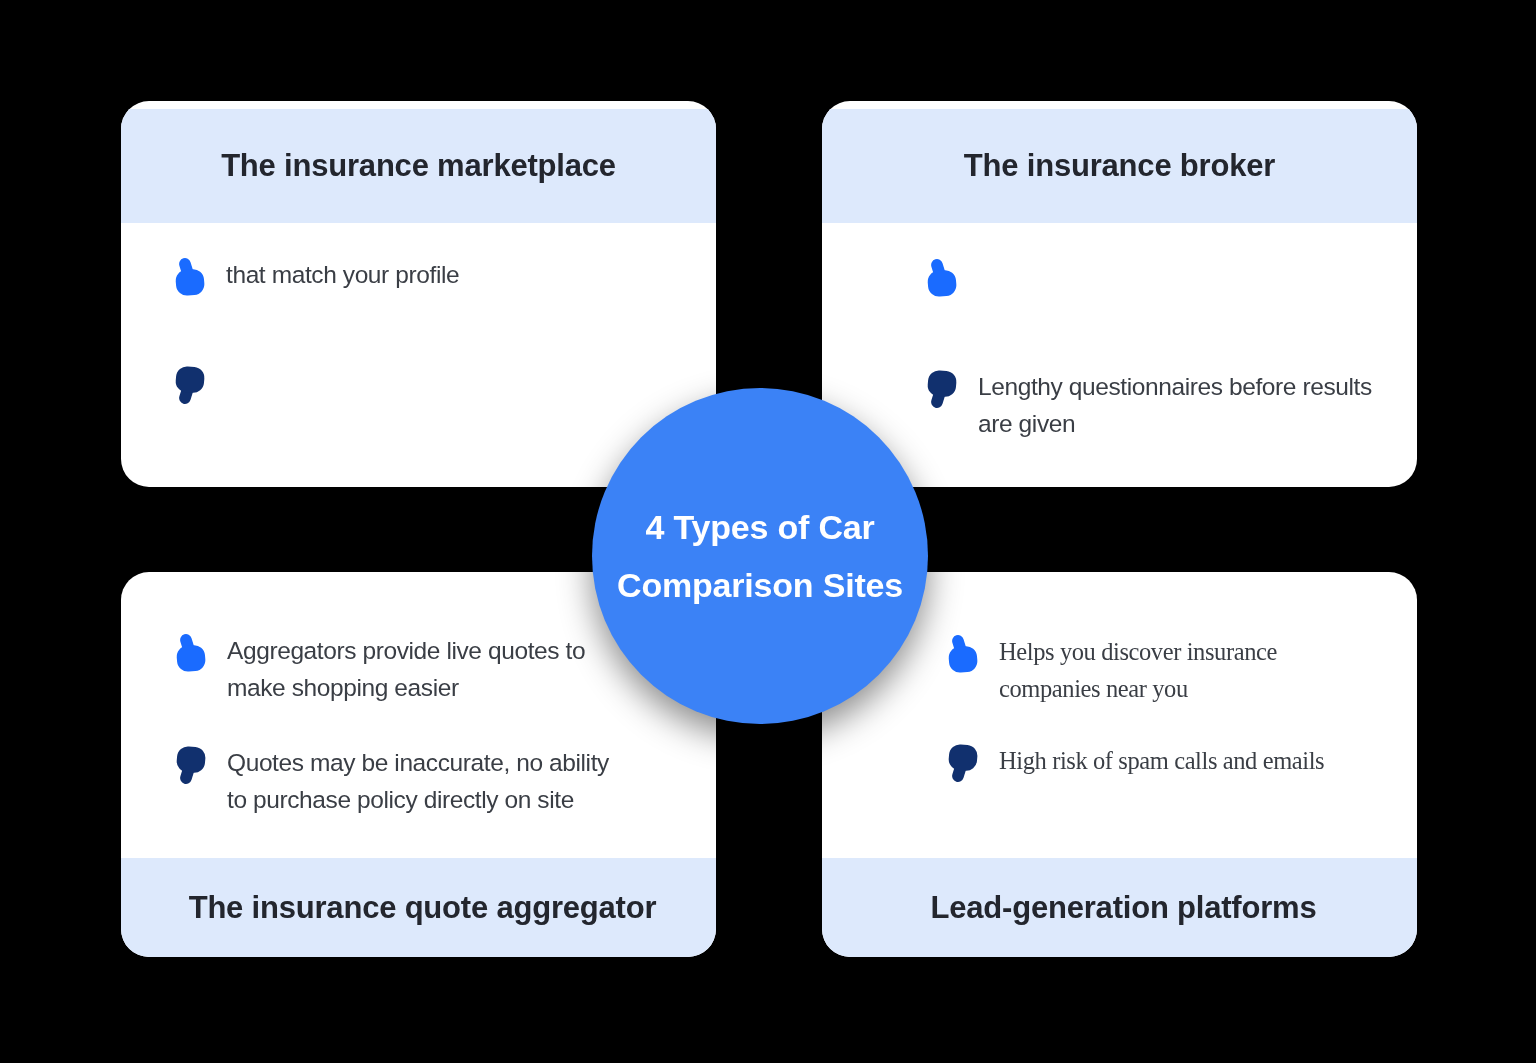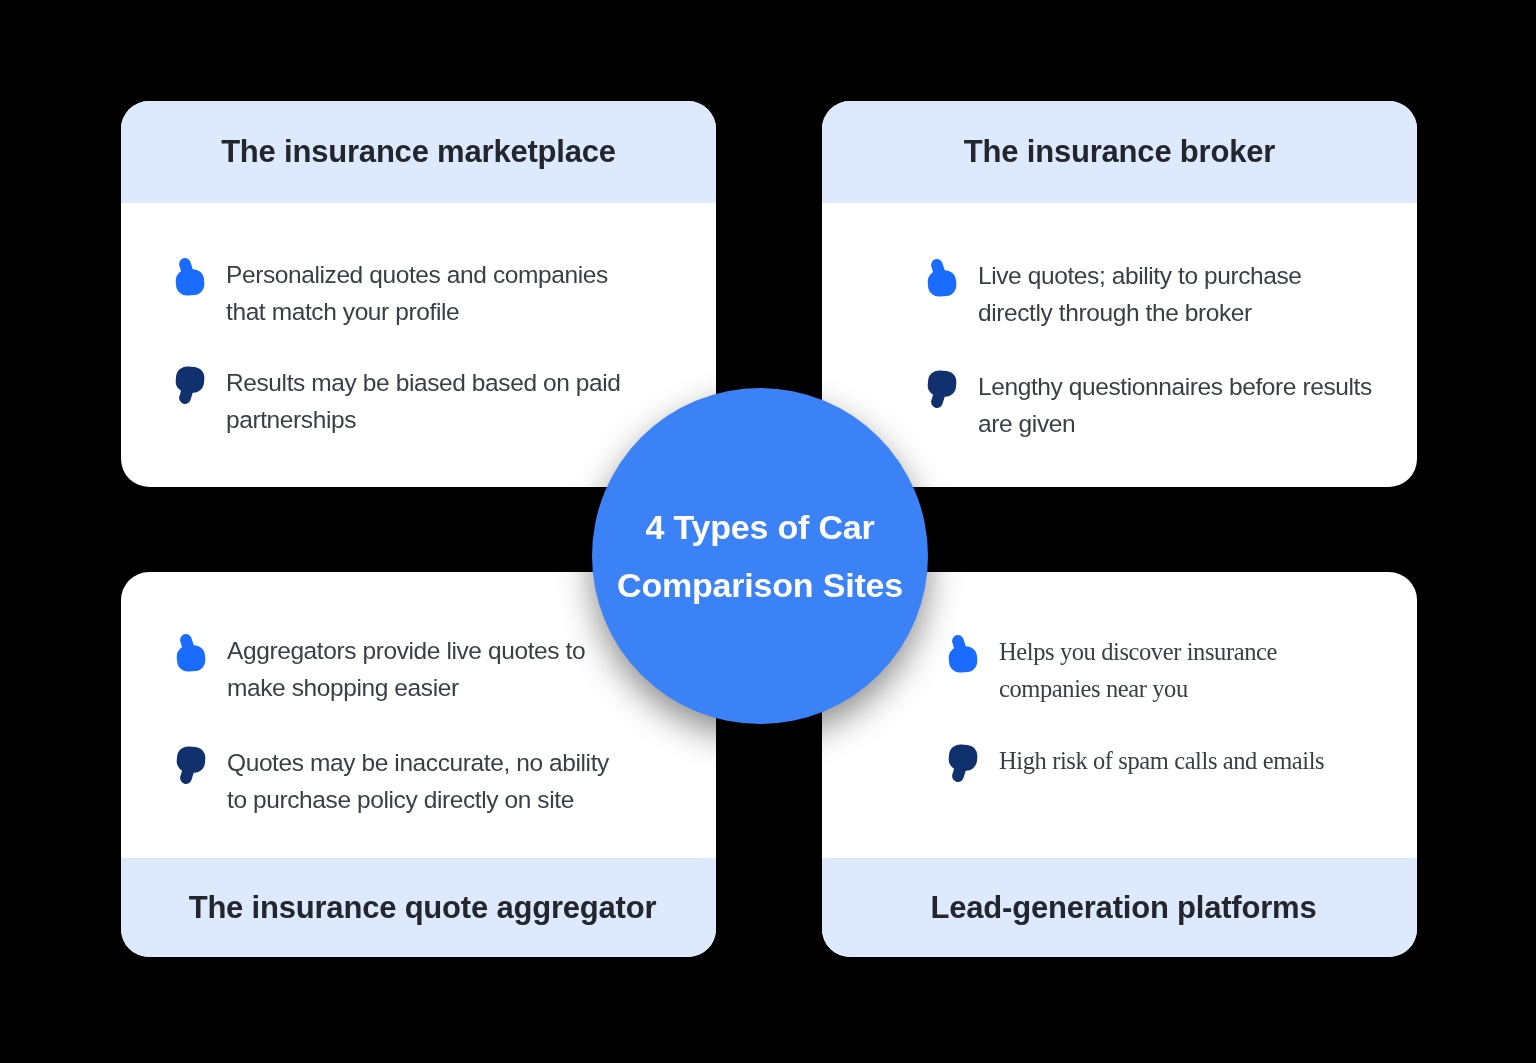--- a/index.html
+++ b/index.html
@@ -14,21 +14,21 @@
   }
   #card-marketplace{left:121px;top:101px;width:595px;height:386px;}
   #card-broker    {left:822px;top:101px;width:595px;height:386px;}
   #card-aggregator{left:121px;top:572px;width:595px;height:385px;}
   #card-leadgen   {left:822px;top:572px;width:595px;height:385px;}
 
   .band{
     position:absolute;left:0;right:0;background:#dde9fc;
     display:flex;align-items:center;justify-content:center;
   }
-  .band.top{top:0;height:102px;}
+  .band.top{top:8px;height:114px;}
   .band.bottom{bottom:0;height:99px;padding-left:8px;}
   .card-title{
     font-size:31px;font-weight:700;color:#23262e;letter-spacing:-0.2px;
     white-space:nowrap;
   }
 
   .row{position:absolute;display:flex;align-items:flex-start;gap:16px;}
   .icon{width:40px;height:40px;flex:0 0 40px;margin-top:1px;}
   .icon.up{color:#1a6bff;}
   .icon.down{color:#11306e;}
@@ -69,53 +69,44 @@
       <div class="card-title">The insurance marketplace</div>
     </div>
     <div class="row pro">
       <span class="icon up">
         <svg viewBox="0 0 48 48" width="40" height="40" fill="currentColor" aria-hidden="true">
           <rect x="13" y="1" width="14" height="28" rx="7" transform="rotate(-17 20 15)"></rect>
           <rect x="7" y="15" width="34" height="31" rx="13" transform="rotate(-5 24 30)"></rect>
         </svg>
       </span>
       <div class="txt">
-        <div>Personalized quotes and companies</div>
         <div>that match your profile</div>
       </div>
     </div>
     <div class="row con">
       <span class="icon down">
         <svg viewBox="0 0 48 48" width="40" height="40" fill="currentColor" aria-hidden="true">
           <rect x="13" y="1" width="14" height="28" rx="7" transform="rotate(-17 20 15)"></rect>
           <rect x="7" y="15" width="34" height="31" rx="13" transform="rotate(-5 24 30)"></rect>
         </svg>
       </span>
-      <div class="txt">
-        <div>Results may be biased based on paid</div>
-        <div>partnerships</div>
-      </div>
     </div>
   </div>
 
   <div class="card" id="card-broker">
     <div class="band top">
       <div class="card-title">The insurance broker</div>
     </div>
     <div class="row pro">
       <span class="icon up">
         <svg viewBox="0 0 48 48" width="40" height="40" fill="currentColor" aria-hidden="true">
           <rect x="13" y="1" width="14" height="28" rx="7" transform="rotate(-17 20 15)"></rect>
           <rect x="7" y="15" width="34" height="31" rx="13" transform="rotate(-5 24 30)"></rect>
         </svg>
       </span>
-      <div class="txt">
-        <div>Live quotes; ability to purchase</div>
-        <div>directly through the broker</div>
-      </div>
     </div>
     <div class="row con">
       <span class="icon down">
         <svg viewBox="0 0 48 48" width="40" height="40" fill="currentColor" aria-hidden="true">
           <rect x="13" y="1" width="14" height="28" rx="7" transform="rotate(-17 20 15)"></rect>
           <rect x="7" y="15" width="34" height="31" rx="13" transform="rotate(-5 24 30)"></rect>
         </svg>
       </span>
       <div class="txt">
         <div>Lengthy questionnaires before results</div>

